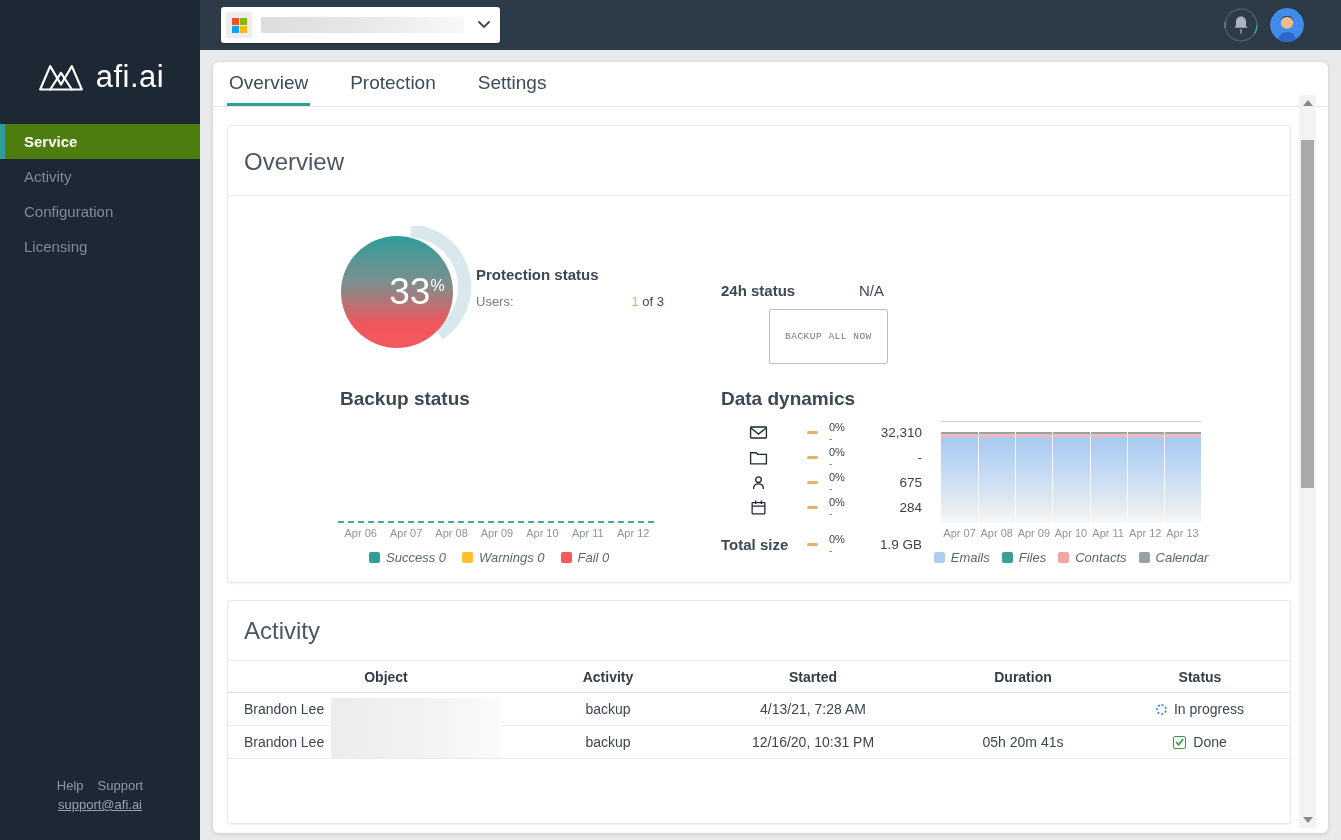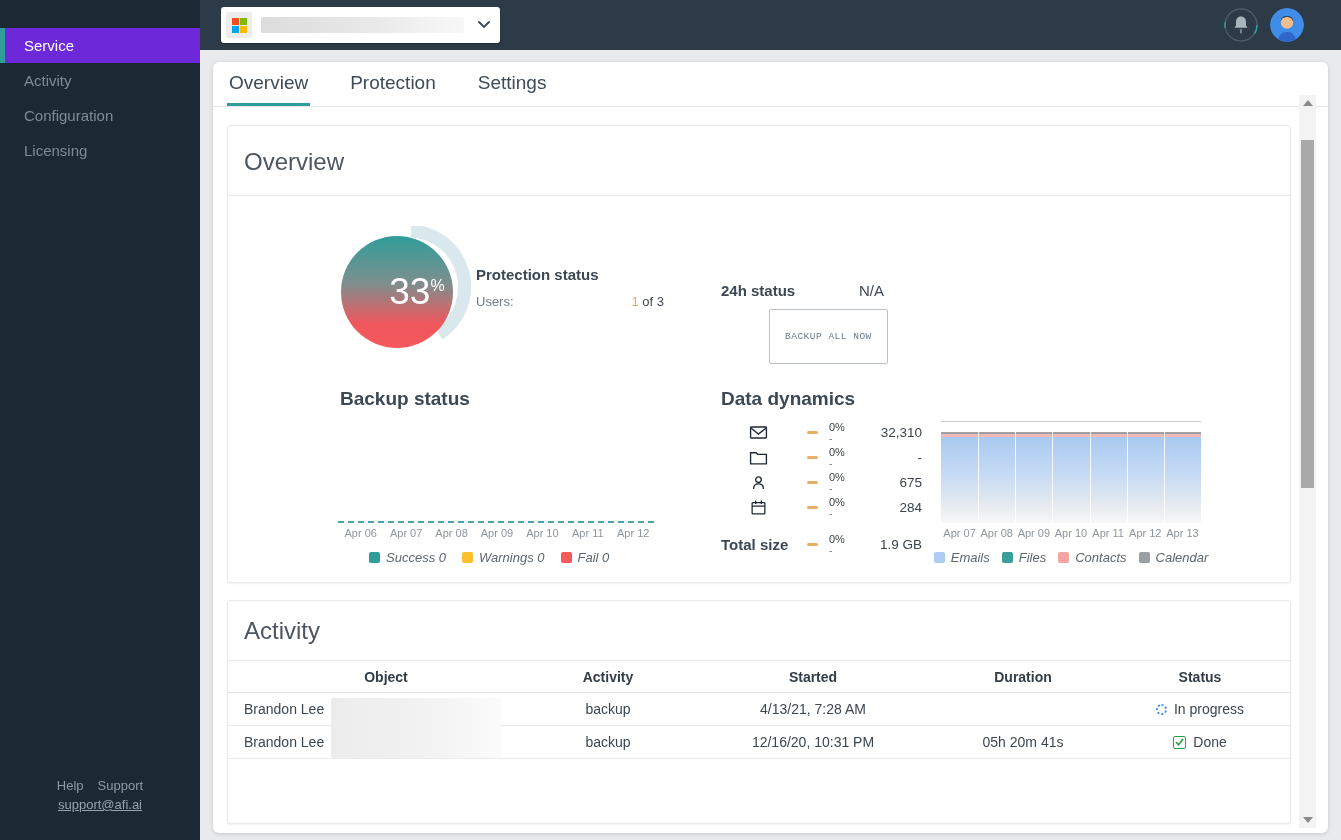--- a/index.html
+++ b/index.html
@@ -5,21 +5,21 @@
   * { margin:0; padding:0; box-sizing:border-box; }
   html,body { width:1341px; height:840px; overflow:hidden; }
   body { font-family:"Liberation Sans","DejaVu Sans",sans-serif; background:#e9eaeb; position:relative; }
 
   
   .sidebar { position:absolute; left:0; top:0; width:200px; height:840px; background:#1c2834; z-index:5; }
   .logo { display:flex; align-items:center; justify-content:center; gap:10px; margin-top:58px; }
   .logo-text { color:#fff; font-size:31px; letter-spacing:.5px; }
   .nav { margin-top:28px; }
   .nav-item { height:35px; line-height:35px; padding-left:24px; font-size:15px; color:#7f8b99; cursor:pointer; }
-  .nav-item.active { background:#6d28d9; border-left:5px solid #2f9e9a; padding-left:19px; color:#fff; font-weight:400; }
+  .nav-item.active { background:#4d7c0f; border-left:5px solid #2f9e9a; padding-left:19px; color:#fff; font-weight:700; }
   .side-footer { position:absolute; bottom:28px; width:100%; text-align:center; font-size:13px; color:#8d99a6; }
   .side-footer .links { display:flex; justify-content:center; gap:14px; margin-bottom:4px; }
   .side-footer a { color:#8d99a6; text-decoration:none; cursor:pointer; }
   .side-footer .email { text-decoration:underline; color:#97a2ae; }
 
   
   .topbar { position:absolute; left:200px; top:0; width:1141px; height:50px; background:#2d3a47; z-index:4; }
   .tenant { position:absolute; left:21px; top:7px; width:279px; height:36px; background:#fff; border-radius:3px;
             display:flex; align-items:center; padding:0 10px 0 5px; cursor:pointer; box-shadow:0 1px 2px rgba(0,0,0,.25); }
   .ms-box { width:26px; height:26px; background:#ededed; border-radius:2px; display:flex; align-items:center; justify-content:center; }
@@ -123,20 +123,29 @@
   .scrollbar { position:absolute; right:12px; top:33px; width:17px; height:733px; background:#f3f3f3; }
   .scroll-thumb { position:absolute; left:2px; top:45px; width:13px; height:348px; background:#a9a9a9; cursor:pointer; }
   .scroll-arrow { position:absolute; left:4px; width:0; height:0; border-left:5px solid transparent; border-right:5px solid transparent; cursor:pointer; }
   .arrow-up { top:5px; border-bottom:6px solid #8a8a8a; }
   .arrow-down { bottom:5px; border-top:6px solid #8a8a8a; }
 </style>
 </head>
 <body>
 
 <aside class="sidebar">
+  <div class="logo">
+    <svg width="50" height="38" viewBox="0 0 60 44">
+      <g fill="none" stroke="#ffffff" stroke-width="2.6" stroke-linecap="round" stroke-linejoin="round">
+        <path d="M5 37 L17 9 L30 31 L43 9 L55 37 Z"></path>
+        <path d="M17 37 L30 17 L43 37"></path>
+      </g>
+    </svg>
+    <span class="logo-text">afi.ai</span>
+  </div>
   <nav class="nav">
     <div class="nav-item active">Service</div>
     <div class="nav-item">Activity</div>
     <div class="nav-item">Configuration</div>
     <div class="nav-item">Licensing</div>
   </nav>
   <div class="side-footer">
     <div class="links">
       <a>Help</a>
       <a>Support</a>

